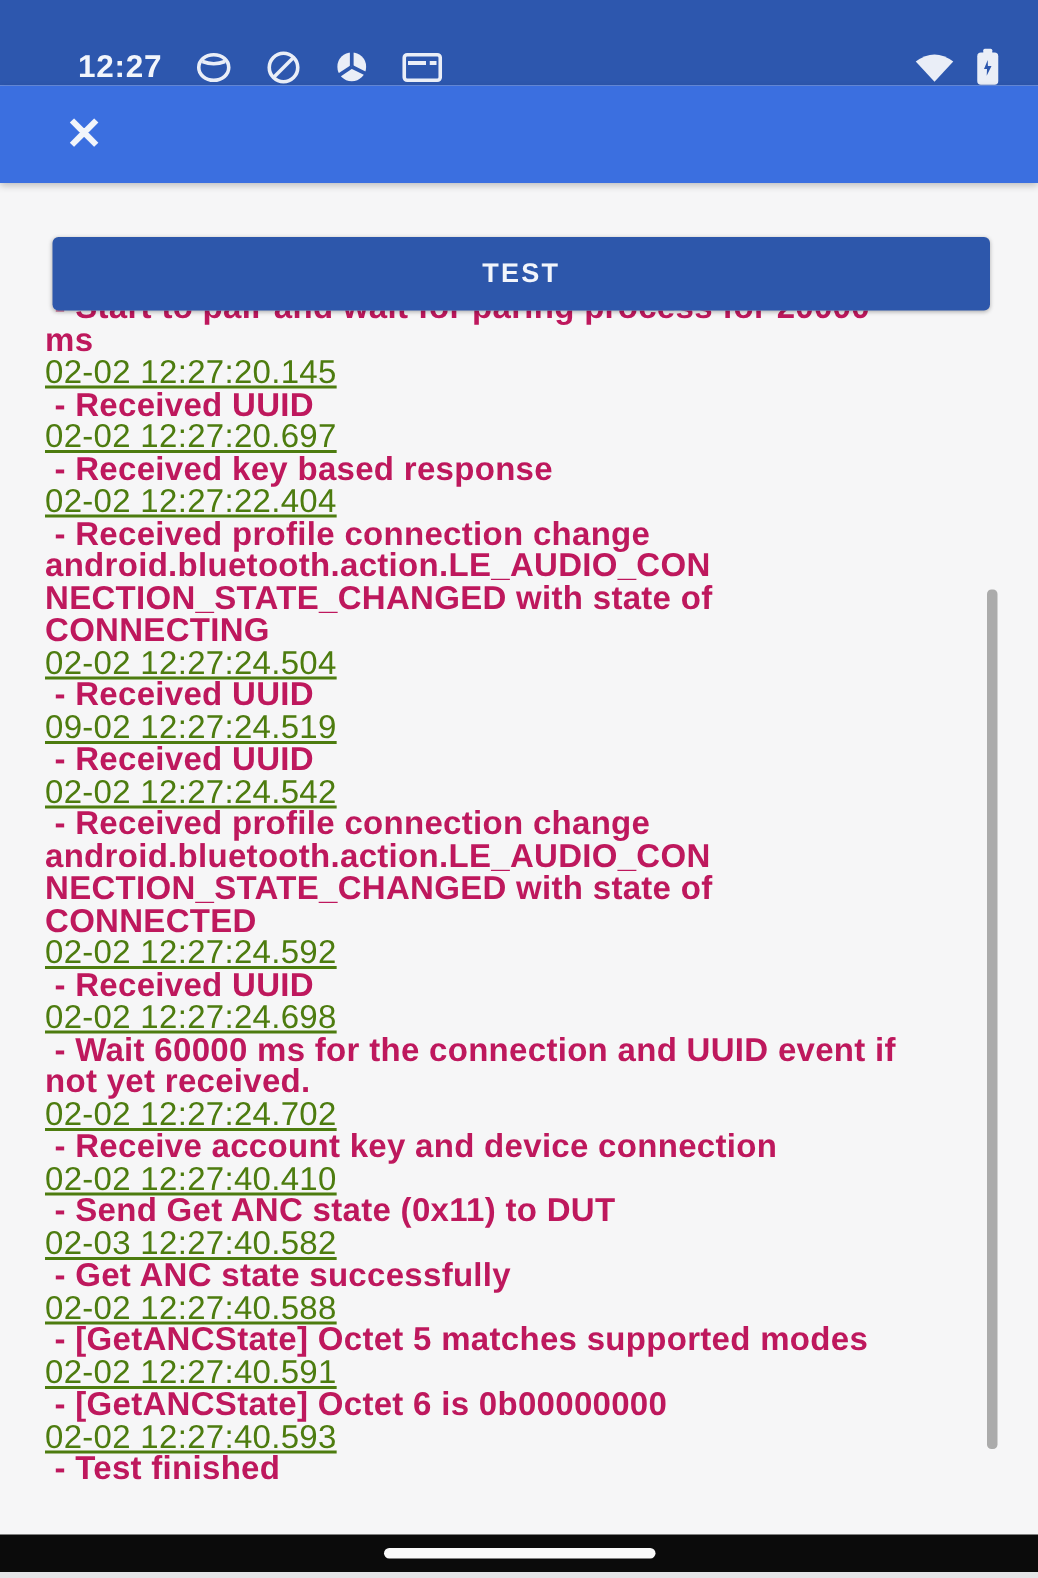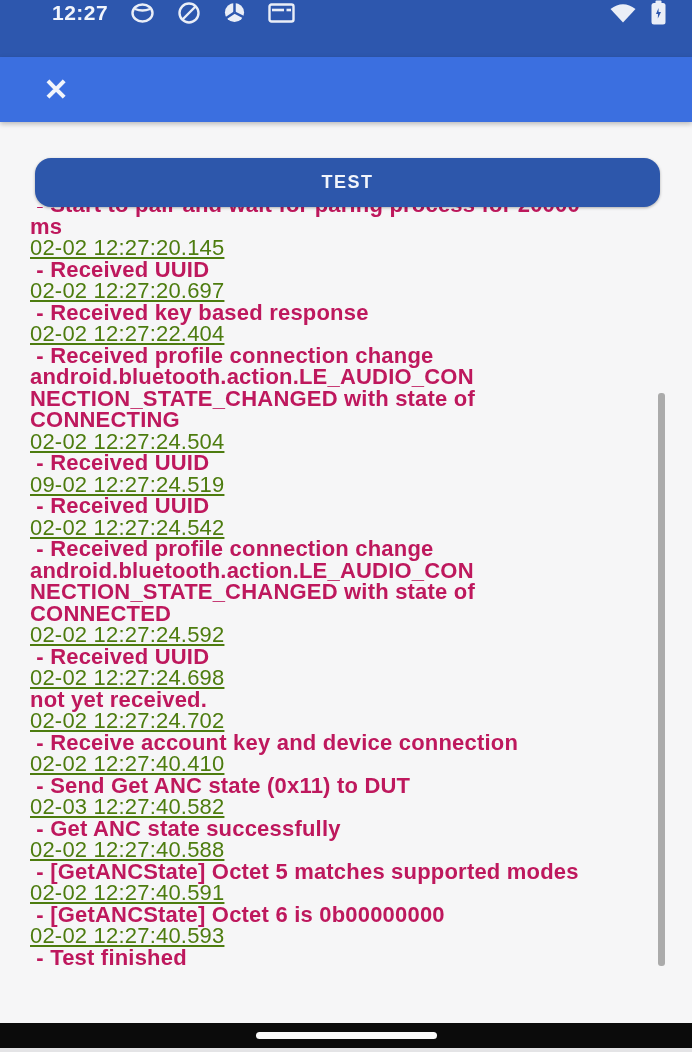--- a/index.html
+++ b/index.html
@@ -5,21 +5,21 @@
   html,body { margin:0; padding:0; }
   body { font-family: "Liberation Sans", sans-serif; background:#ddd; }
   .phone {
     position:relative; width:692px; height:1052px; margin:0 auto;
     background:#f6f6f7; overflow:hidden;
   }
 
   
   .status-bar {
     position:absolute; left:0; top:0; width:692px; height:57px;
-    background:#2d57ae; display:flex; align-items:flex-start;
+    background:#2d57ae; display:flex; align-items:flex-end;
     justify-content:space-between; box-sizing:border-box; padding:0 26px 0 52px;
   }
   .sb-left { display:flex; align-items:center; gap:22px; }
   .sb-right { display:flex; align-items:center; gap:14px; }
   .sb-time { color:#f2f5fb; font-size:21px; font-weight:700; letter-spacing:0.5px; }
   .sb-icon { display:inline-flex; align-items:center; opacity:0.96; }
 
   
   .app-bar {
     position:absolute; left:0; top:57px; width:692px; height:65px;
@@ -35,21 +35,21 @@
   }
   .app-title {
     margin:0 0 0 42px; color:#f4f7fd; font-size:25px; font-weight:700;
     letter-spacing:0.2px; white-space:nowrap; overflow:hidden;
   }
 
   
   .content { position:absolute; left:0; top:122px; width:692px; height:901px; }
   .test-button {
     position:absolute; left:35px; top:36px; width:625px; height:49px;
-    background:#2d57ab; border:none; border-radius:16px; cursor:pointer;
+    background:#2d57ab; border:none; border-radius:4px; cursor:pointer;
     color:#f2f5fb; font-family:"Liberation Sans", sans-serif;
     font-size:18px; font-weight:700; letter-spacing:1.5px;
     box-shadow:0 1px 3px rgba(0,0,0,0.3); z-index:2;
   }
   .log {
     position:absolute; left:30px; top:85px; right:8px; bottom:35px;
     overflow:hidden; z-index:1;
   }
   .log .line {
     font-size:22px; line-height:21.5px; white-space:pre; letter-spacing:0.2px;
@@ -149,20 +149,21 @@
         <div class="line ts">09-02 12:27:24.519</div>
         <div class="line msg"> - Received UUID</div>
         <div class="line ts">02-02 12:27:24.542</div>
         <div class="line msg"> - Received profile connection change</div>
         <div class="line cont">android.bluetooth.action.LE_AUDIO_CON</div>
         <div class="line cont">NECTION_STATE_CHANGED with state of</div>
         <div class="line cont">CONNECTED</div>
         <div class="line ts">02-02 12:27:24.592</div>
         <div class="line msg"> - Received UUID</div>
         <div class="line ts">02-02 12:27:24.698</div>
+        <div class="line msg"> - Wait 60000 ms for the connection and UUID event if</div>
         <div class="line cont">not yet received.</div>
         <div class="line ts">02-02 12:27:24.702</div>
         <div class="line msg"> - Receive account key and device connection</div>
         <div class="line ts">02-02 12:27:40.410</div>
         <div class="line msg"> - Send Get ANC state (0x11) to DUT</div>
         <div class="line ts">02-03 12:27:40.582</div>
         <div class="line msg"> - Get ANC state successfully</div>
         <div class="line ts">02-02 12:27:40.588</div>
         <div class="line msg"> - [GetANCState] Octet 5 matches supported modes</div>
         <div class="line ts">02-02 12:27:40.591</div>

